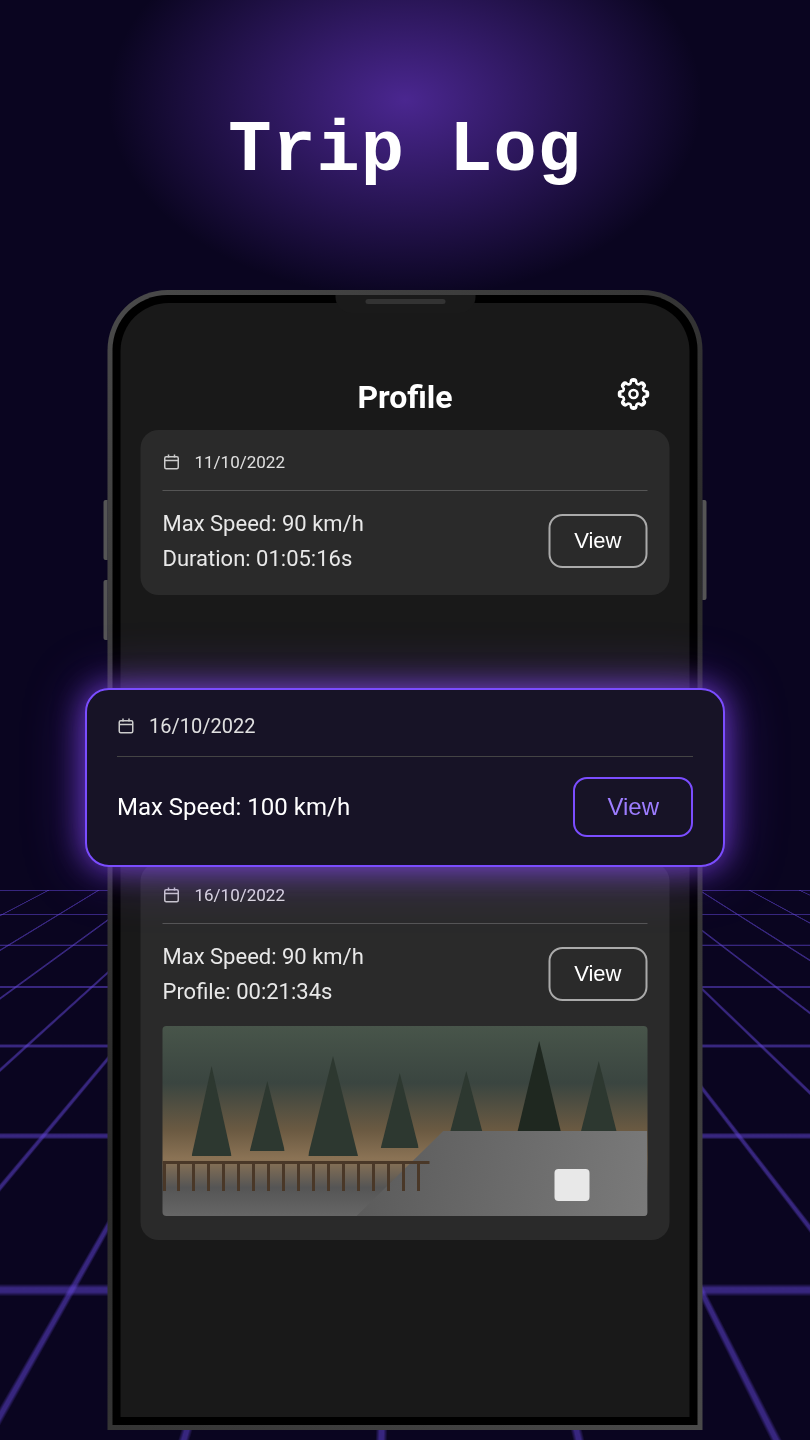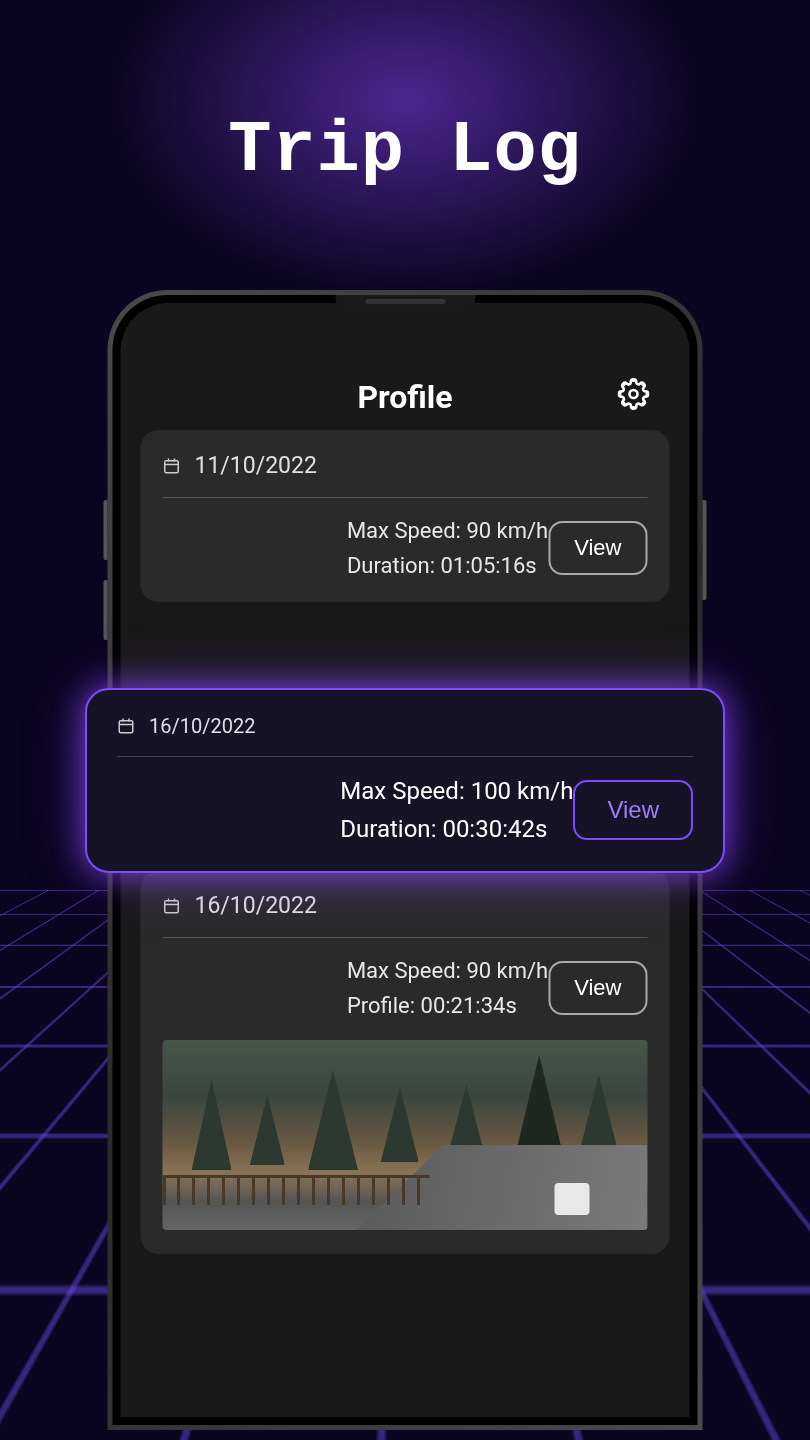--- a/index.html
+++ b/index.html
@@ -156,26 +156,26 @@
       padding-bottom: 18px;
       border-bottom: 1px solid #555;
     }
     .calendar-icon {
       width: 18px;
       height: 18px;
       color: #ccc;
     }
     .card-date {
       color: #e0e0e0;
-      font-size: 23px;
+      font-size: 17px;
     }
     .card-body {
       display: flex;
       align-items: center;
-      justify-content: flex-end;
+      justify-content: space-between;
       padding-top: 20px;
     }
     .card-stats {
       display: flex;
       flex-direction: column;
       gap: 10px;
     }
     .stat-line {
       color: #e8e8e8;
       font-size: 22px;
@@ -360,17 +360,16 @@
       <rect x="3" y="5" width="18" height="16" rx="2"></rect>
       <line x1="3" y1="10" x2="21" y2="10"></line>
       <line x1="8" y1="2" x2="8" y2="6"></line>
       <line x1="16" y1="2" x2="16" y2="6"></line>
     </svg>
     <span class="card-date">16/10/2022</span>
   </div>
   <div class="card-body">
     <div class="card-stats">
       <div class="stat-line">Max Speed: 100 km/h</div>
-      <div class="stat-line">Duration: 00:30:42s</div>
     </div>
     <button class="view-button">View</button>
   </div>
 </div>
 
 </body></html>

